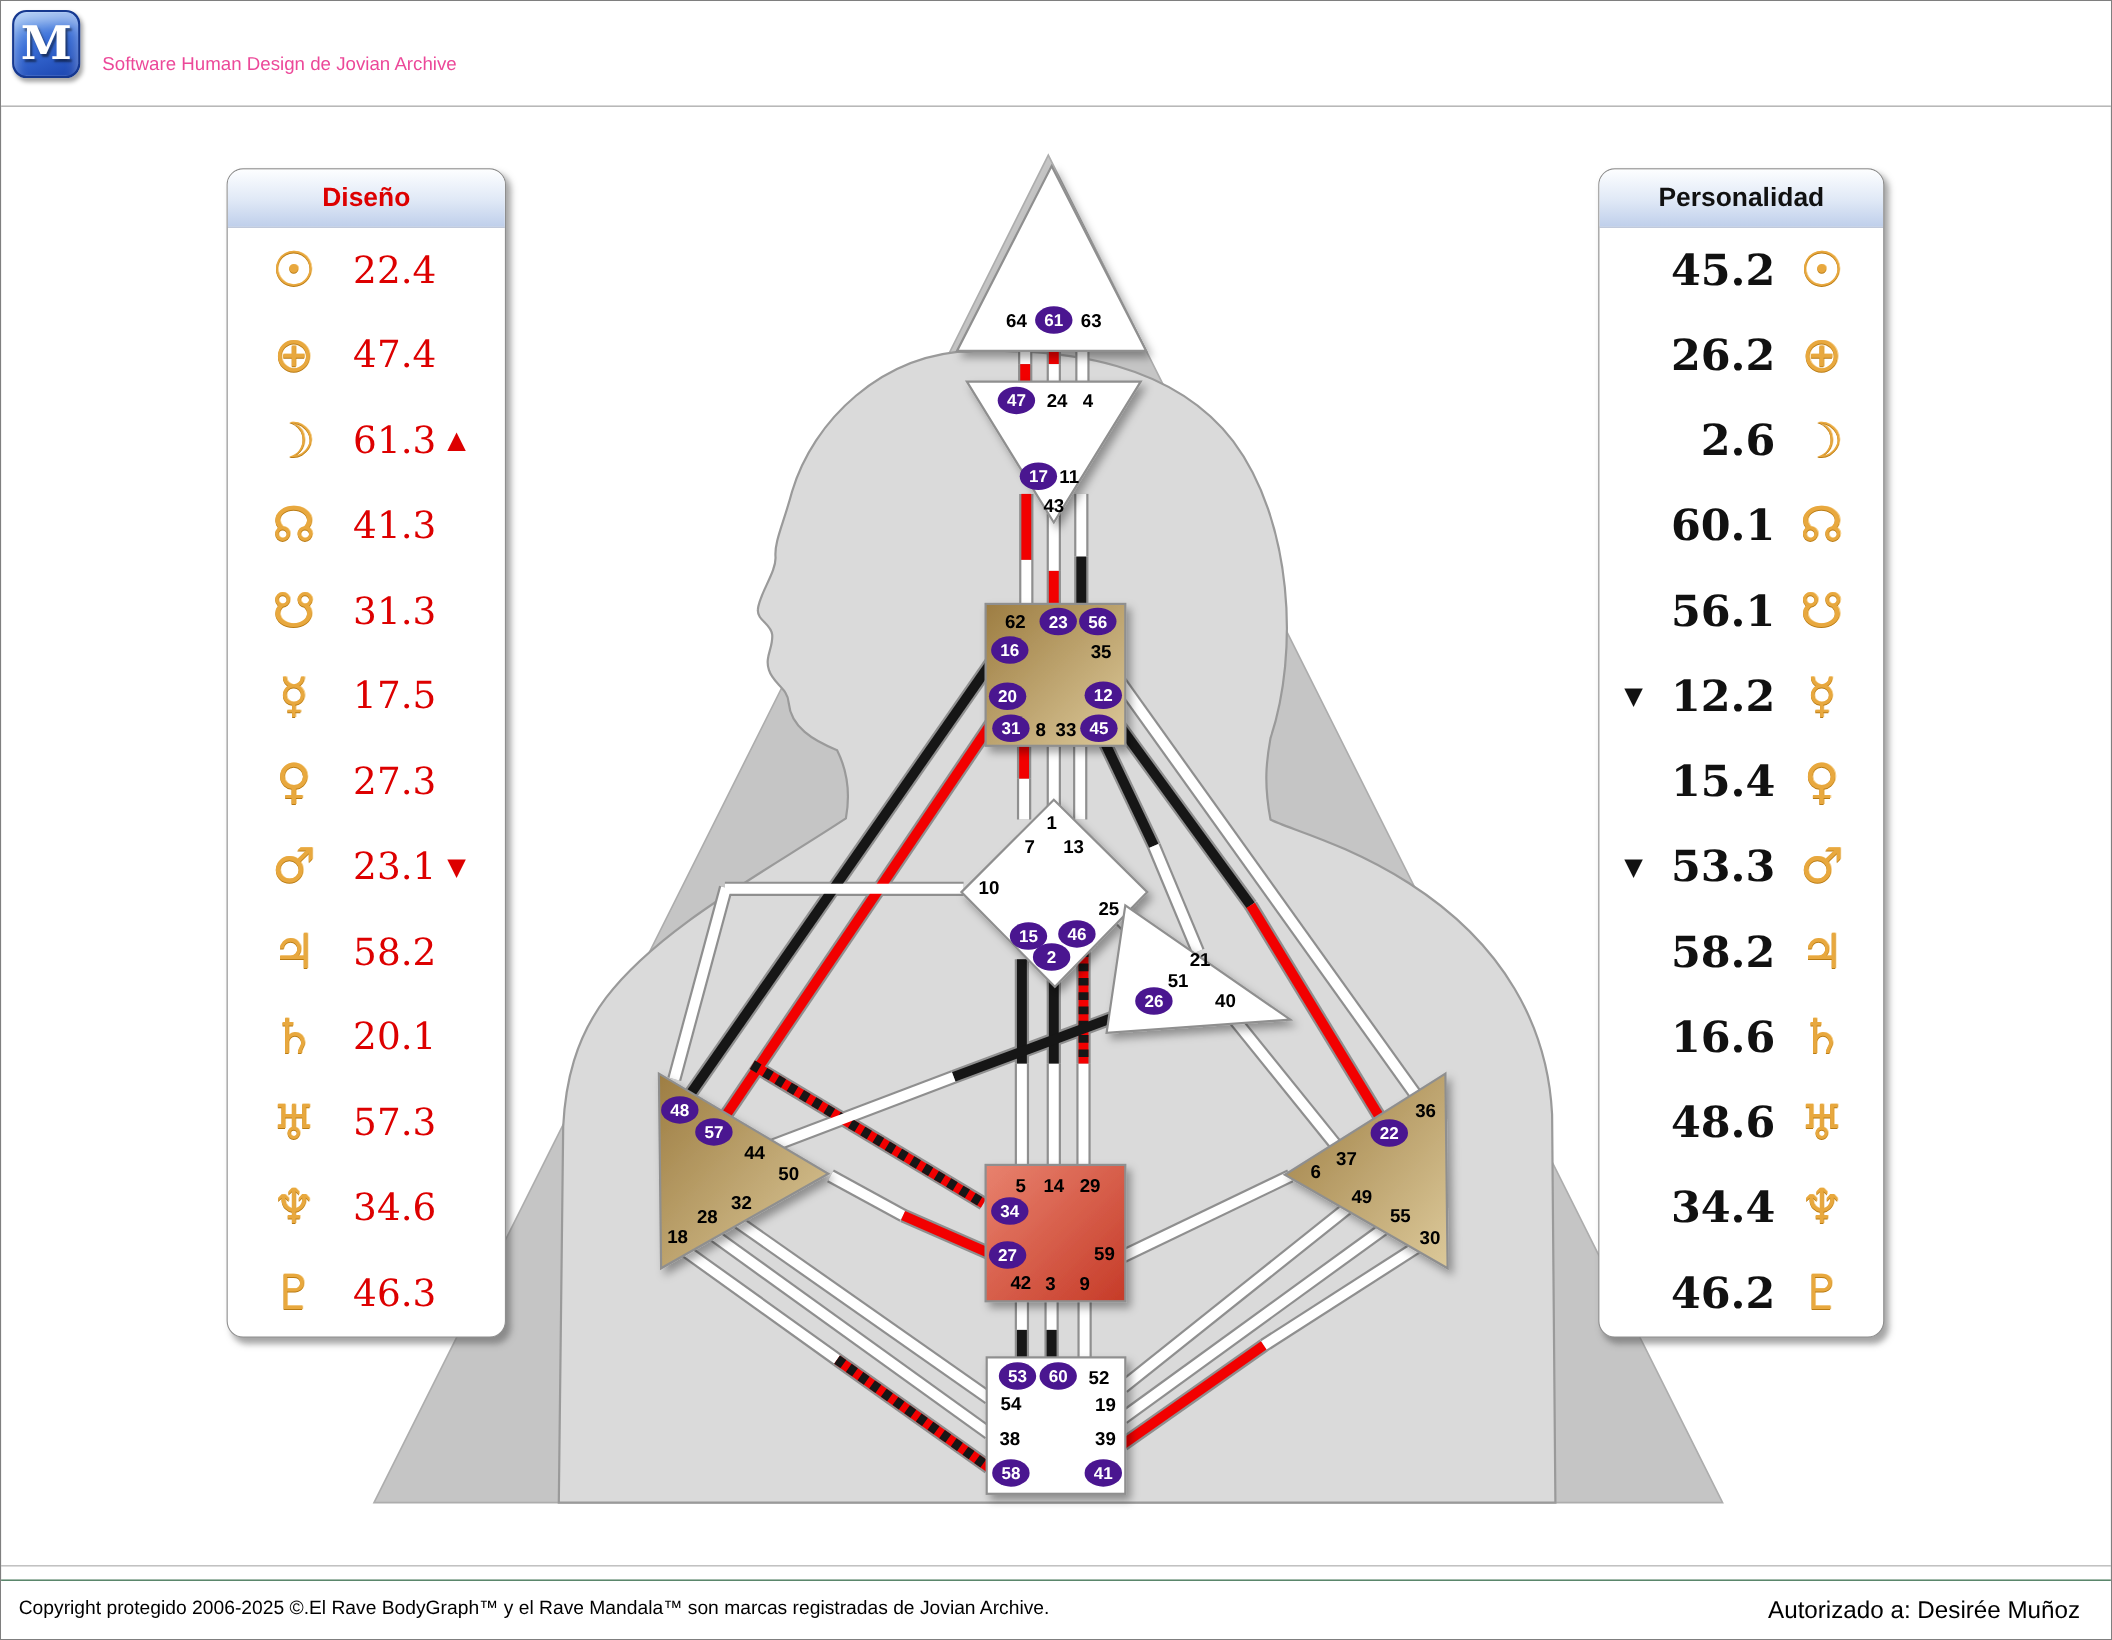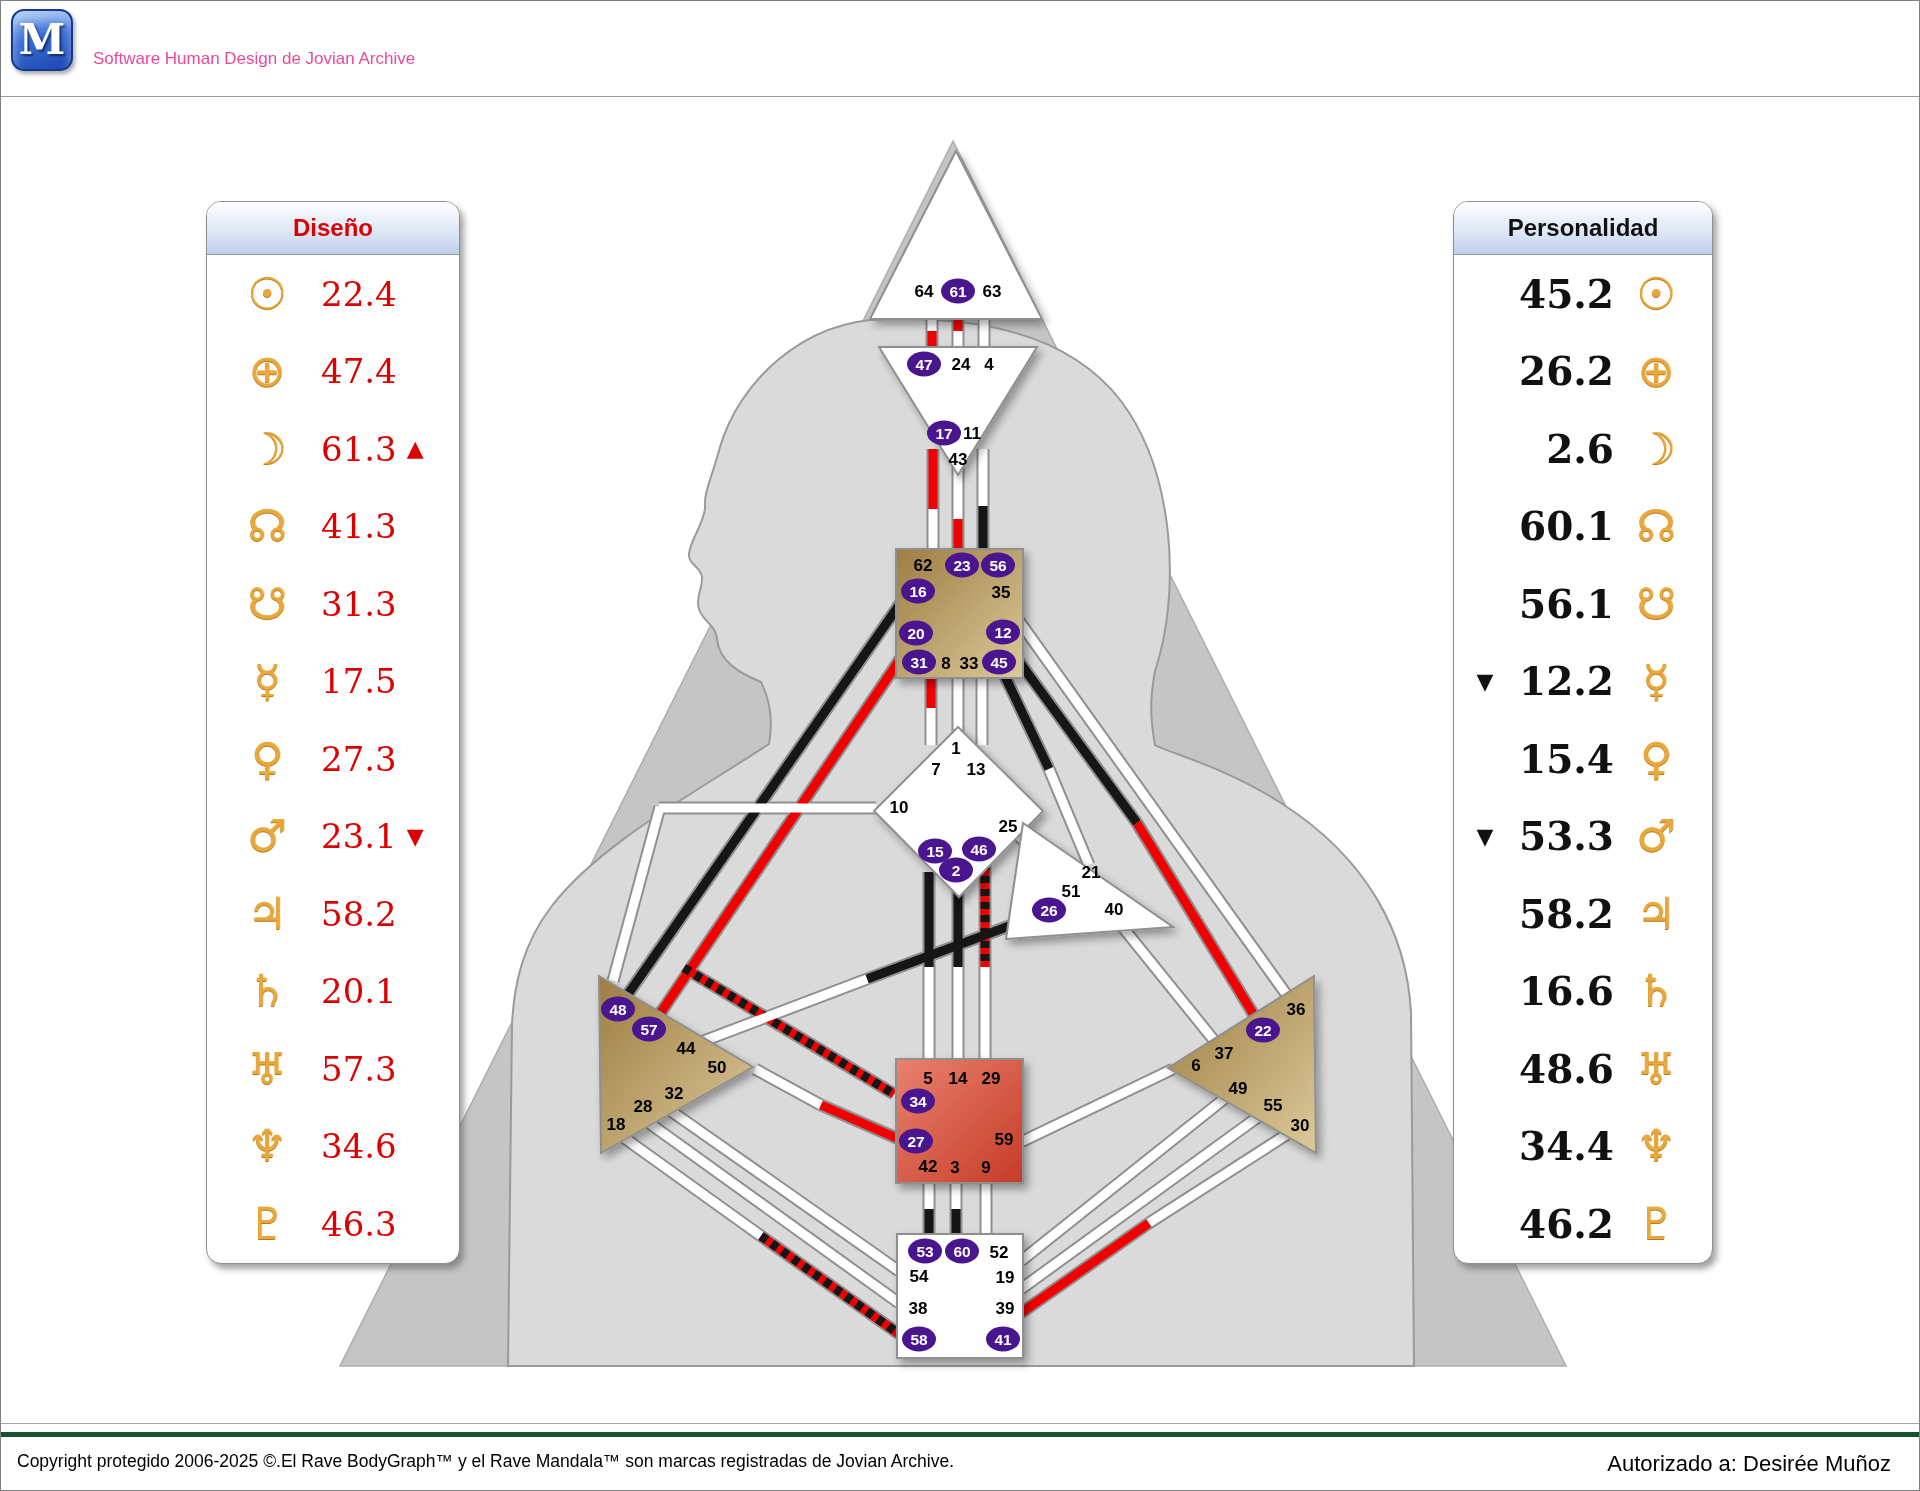--- a/index.html
+++ b/index.html
@@ -12,42 +12,42 @@
         background:linear-gradient(160deg,#7fb0f0 0%,#3a6fd8 45%,#1b44ae 100%);
         border:2px solid #16388f;box-shadow:2px 3px 4px rgba(0,0,0,.35), inset 0 10px 12px rgba(255,255,255,.45);
         display:flex;align-items:center;justify-content:center;}
   #logo span{color:#fff;font-family:"DejaVu Serif",serif;font-weight:bold;font-size:42px;line-height:1;
         text-shadow:2px 2px 2px rgba(0,0,0,.5);}
   #appTitle{position:absolute;left:90px;top:12px;font-size:29px;font-weight:bold;letter-spacing:.5px;
         color:#4b80d4;text-shadow:1px 2px 1px #c3d4f0;}
   #appSub{position:absolute;left:92px;top:48px;font-size:17px;color:#ec4899;}
   
   .panel{position:absolute;top:152px;height:1061px;background:#fff;border:1px solid #8e8e8e;border-radius:15px;
-        box-shadow:4px 5px 6px rgba(90,90,90,.55);z-index:4;margin-top:48px;}
+        box-shadow:4px 5px 6px rgba(90,90,90,.55);z-index:4;}
   #designPanel{left:205px;width:252px;}
   #persPanel{left:1452px;width:258px;}
   .panelHdr{height:52px;border-radius:14px 14px 0 0;border-bottom:1px solid #8899bb;
         background:linear-gradient(180deg,#fdfeff 0%,#dfe8f6 55%,#bfcfeb 100%);
         display:flex;align-items:center;justify-content:center;font-size:24px;font-weight:bold;}
   #designPanel .panelHdr{color:#dd0000;}
   #persPanel .panelHdr{color:#111;}
   .prow{display:flex;align-items:center;height:77.5px;}
   .glyph{font-family:"DejaVu Sans",sans-serif;font-size:44px;line-height:1;color:#e8a83e;
         text-shadow:0 1px 0 #b97b14,1px 0 0 #f6cf8a;width:84px;text-align:center;}
   .dval{font-family:"DejaVu Serif",serif;font-weight:normal;font-size:34px;color:#dd0000;margin-left:12px;}
   .pval{font-family:"DejaVu Serif",serif;font-weight:bold;font-size:39px;color:#111;width:112px;text-align:right;}
   .darr{font-size:22px;color:#dd0000;margin-left:10px;font-family:"DejaVu Sans",sans-serif;}
   .parr{font-size:22px;color:#111;width:34px;text-align:center;font-family:"DejaVu Sans",sans-serif;}
   #designPanel .prow{padding-left:18px;}
   #persPanel .prow{justify-content:flex-end;padding-right:14px;}
   
   #graph{position:absolute;left:0;top:0;z-index:1;}
   
   #preFootLine{position:absolute;left:0;top:1422px;width:100%;border-top:1px solid #a8a8a8;}
-  #footer{position:absolute;left:0;bottom:0;width:100%;height:53px;background:#fff;border-top:5px solid #14532d;z-index:5;}
+  #footer{position:absolute;left:0;bottom:0;width:100%;height:53px;background:#fff;border-top:1px solid #14532d;z-index:5;}
   #footLeft{position:absolute;left:16px;top:14px;font-size:17.5px;color:#000;}
   #footRight{position:absolute;right:28px;top:14px;font-size:22px;color:#000;}
 </style>
 </head>
 <body>
 
 <div id="page">
 
   <svg id="graph" width="1918" height="1489" viewBox="0 0 1918 1489">
       <defs>

